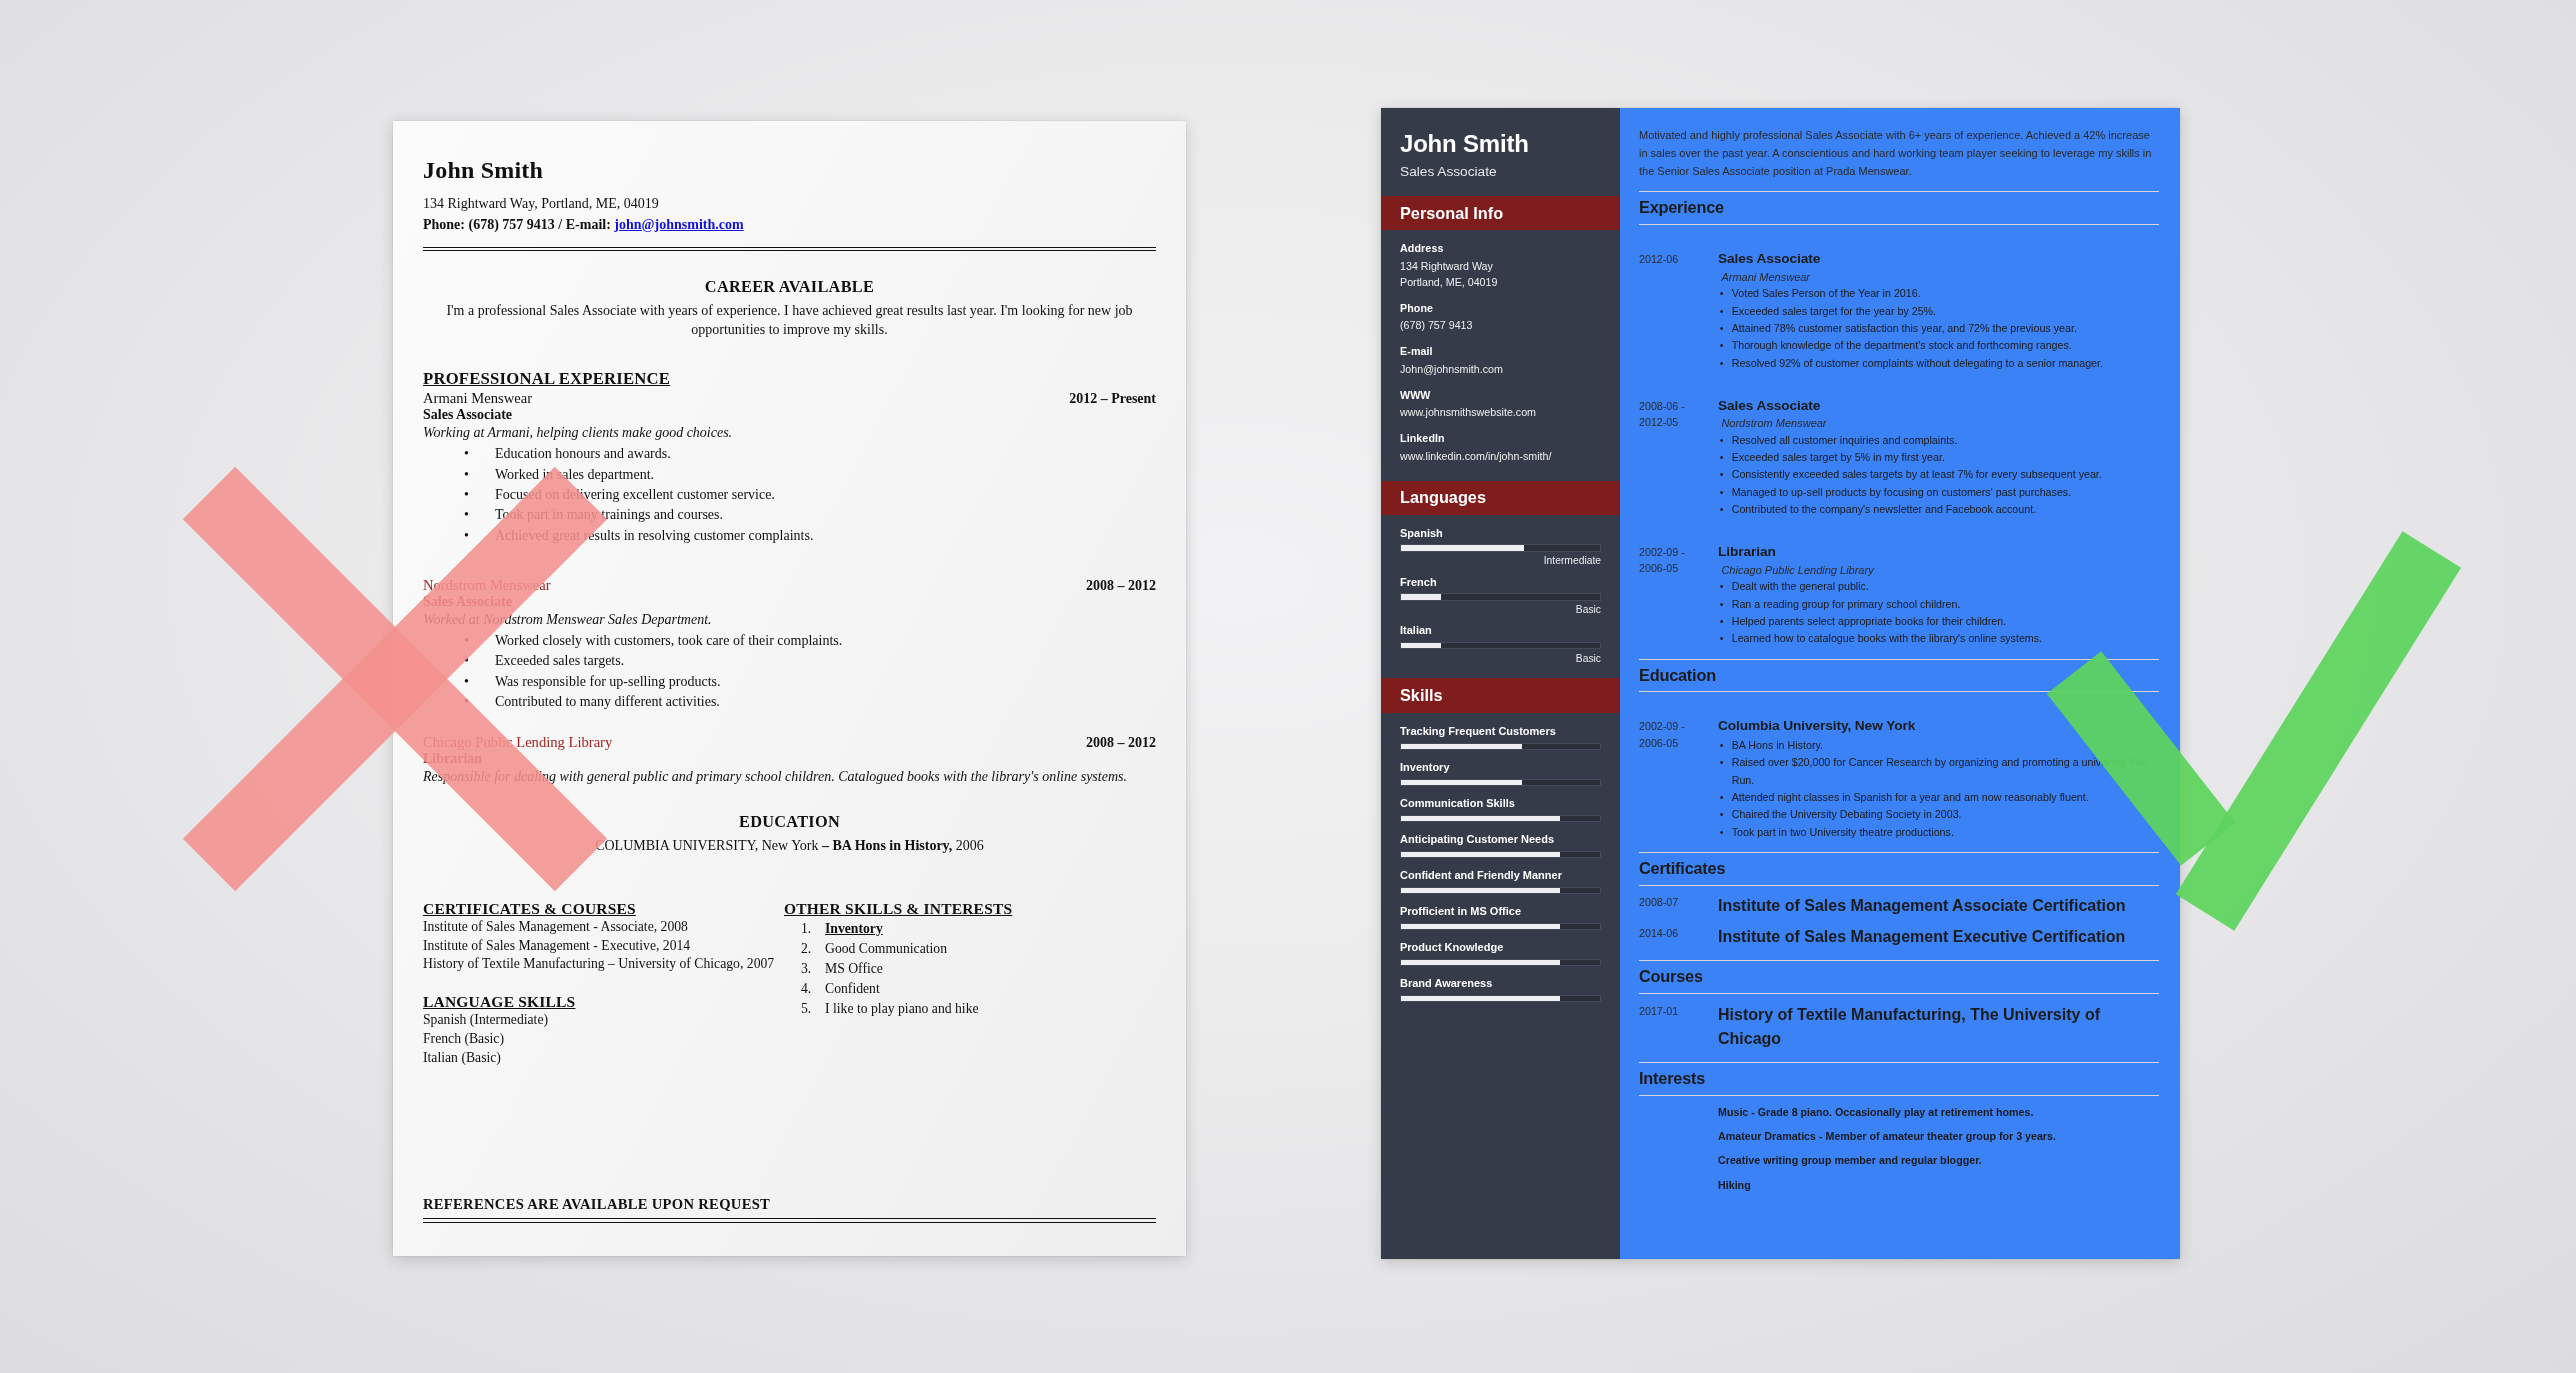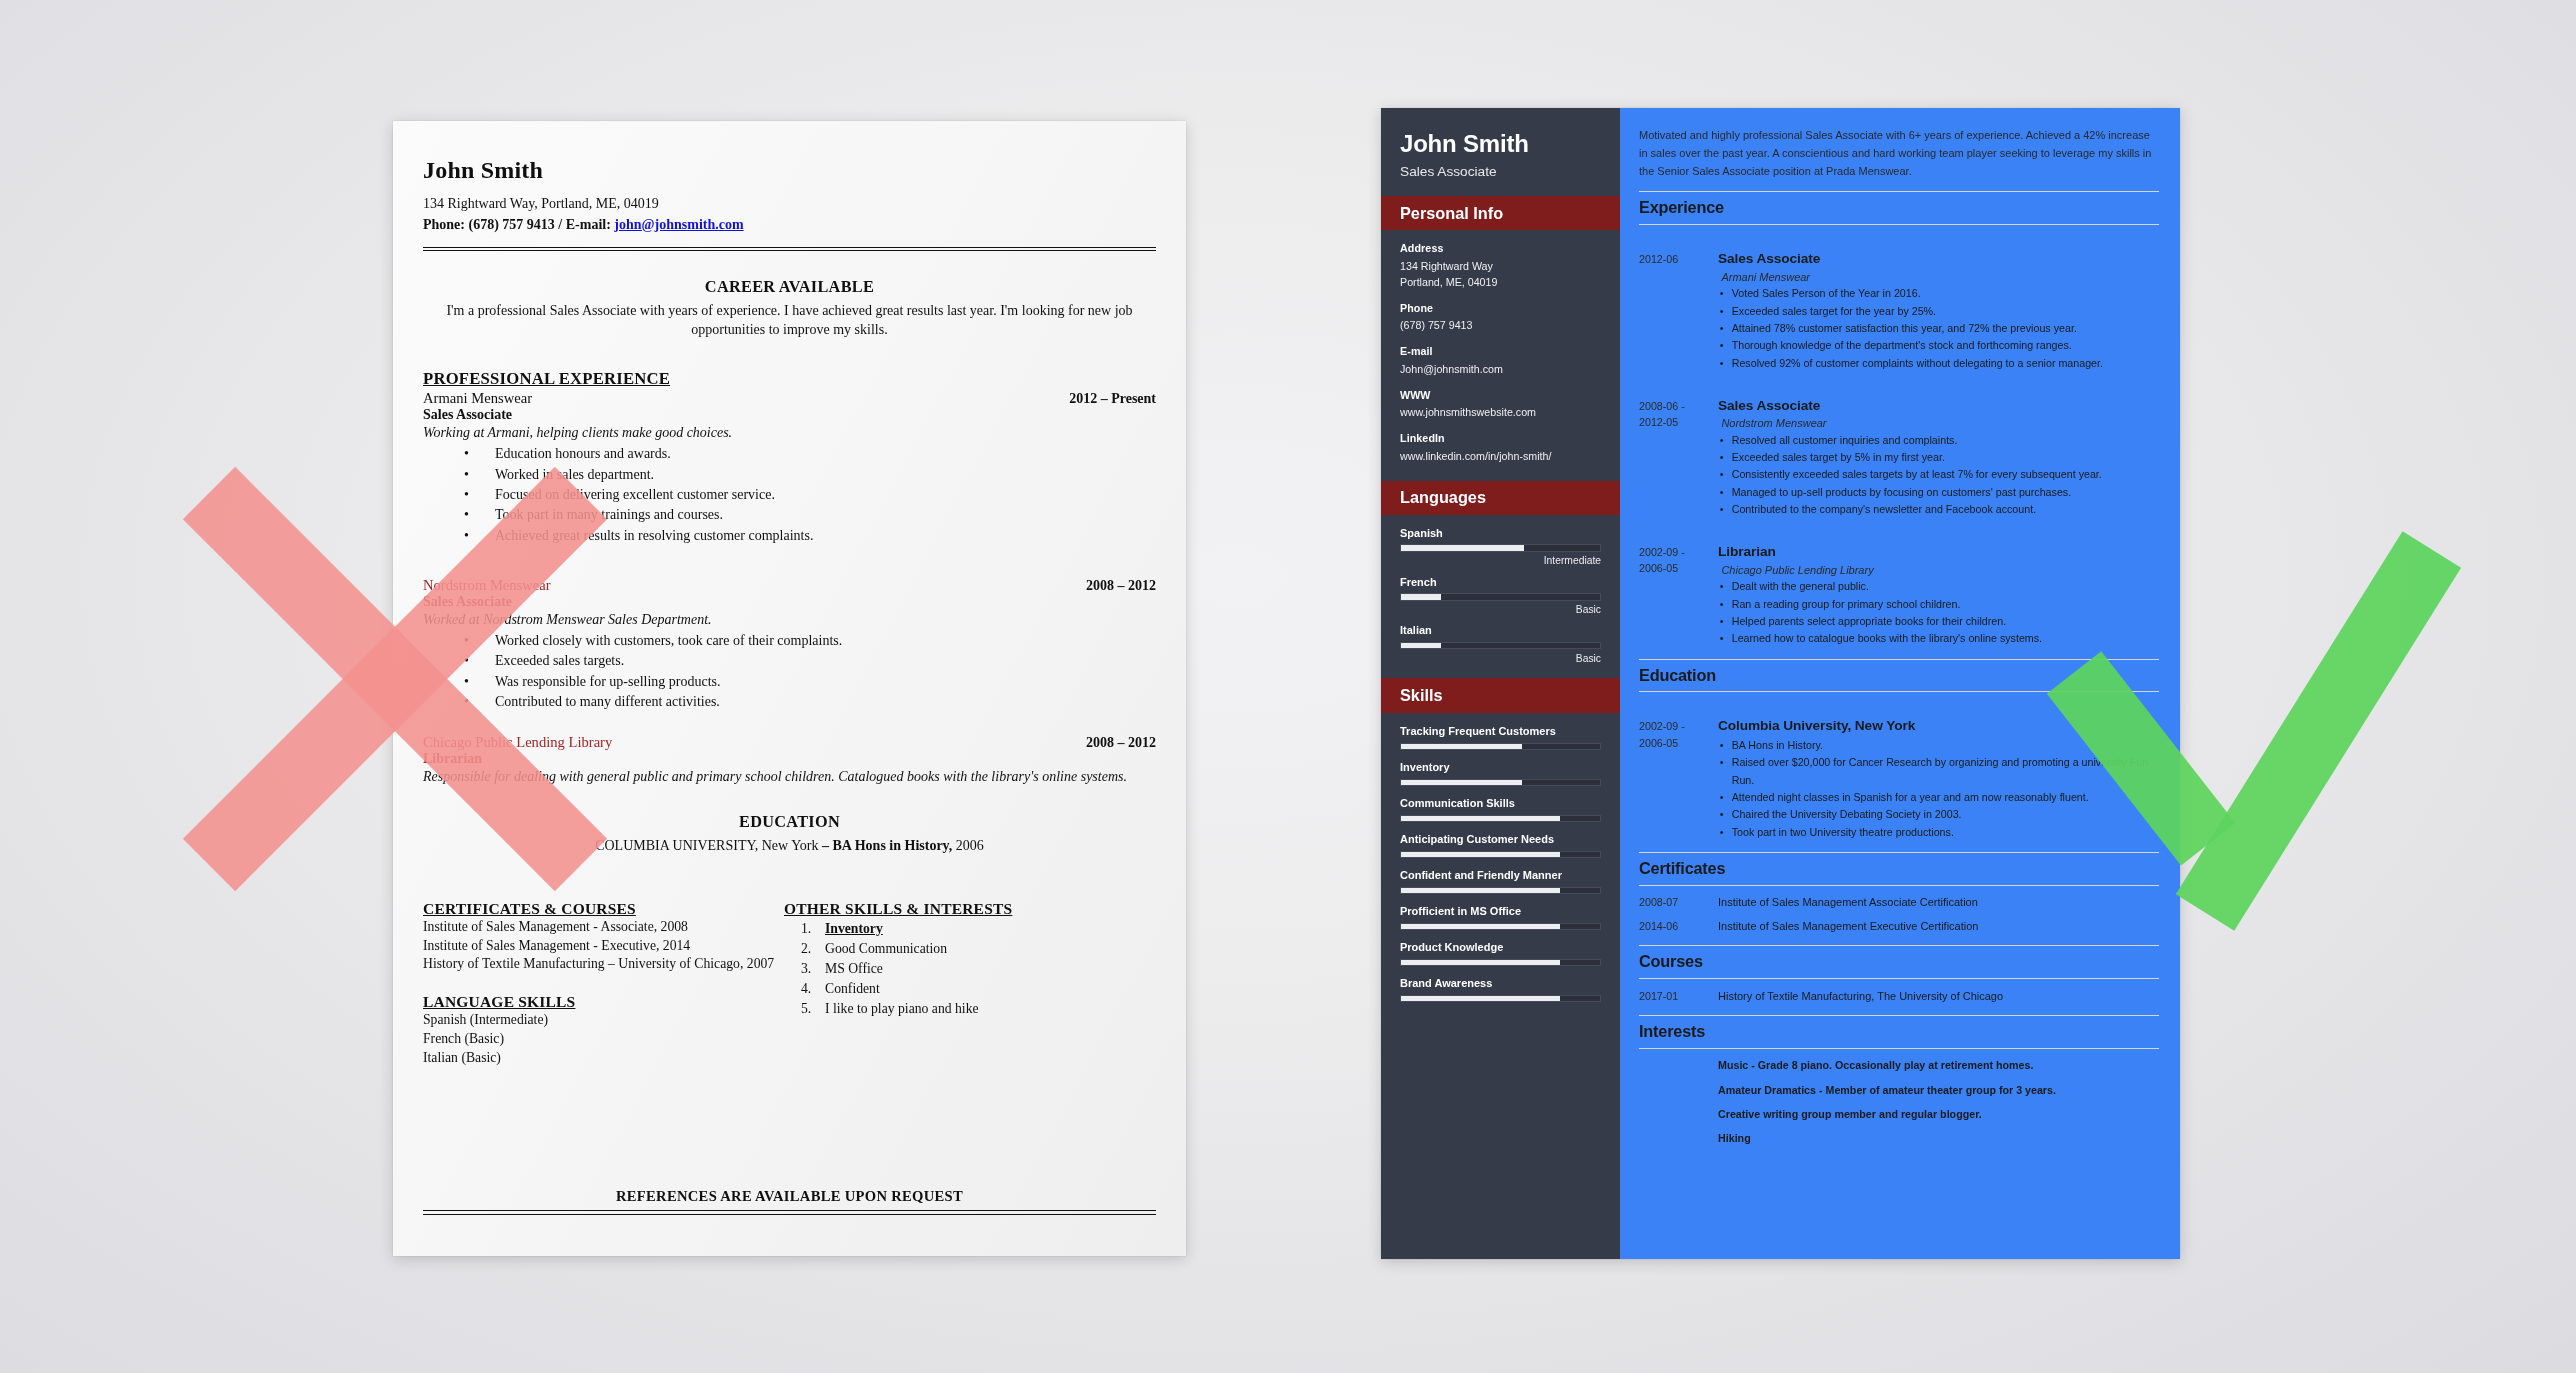--- a/index.html
+++ b/index.html
@@ -48,21 +48,21 @@
   .bad-two-col { display: flex; margin-top: 5.2px; }
   .bad-col-l { width: 361px; }
   .bad-col-r { width: 361px; }
   .bad-plain { font-size: 13.7px; line-height: 1.38; }
   .bad-ol { list-style: none; counter-reset: oi; margin-top: 0.9px; }
   .bad-ol li {
     font-size: 13.7px; line-height: 1.46; padding-left: 41px; position: relative; counter-increment: oi;
   }
   .bad-ol li:before { content: counter(oi) "."; position: absolute; left: 17px; }
   .u { text-decoration: underline; font-weight: bold; }
-  .bad-refs { text-align: center; font-weight: bold; font-size: 14.6px; letter-spacing: 0.3px; }
+  .bad-refs { text-align: left; font-weight: bold; font-size: 14.6px; letter-spacing: 0.3px; margin-top: 8px; }
   .bad-rule-bot { margin-top: 5.2px; height: 4.3px; border-top: 1.7px solid #111; border-bottom: 1.7px solid #111; }
 
   
   .doc-good {
     position: absolute;
     left: 1381px; top: 108px;
     width: 799px; height: 1151px;
     background: #f4f4f5;
     box-shadow: 0 2.6px 13.7px rgba(0,0,0,0.17), 0 0 0.9px rgba(0,0,0,0.22);
     display: flex;
@@ -97,21 +97,21 @@
     border-bottom: 0.9px solid #d7d7da; padding: 6px 0 6.9px 0; letter-spacing: -0.2px;
   }
   .g-entry { display: flex; margin-top: 26px; }
   .g-date { width: 79px; flex: none; font-size: 10.7px; line-height: 1.5; color: #2b2b2b; }
   .g-det { flex: 1; }
   .g-job { font-size: 13.7px; font-weight: bold; letter-spacing: -0.1px; }
   .g-org { font-size: 11px; font-style: italic; margin: 4.3px 0 2.6px 3.4px; color: #2a2a2a; }
   .g-ul { list-style: none; }
   .g-ul li { font-size: 10.7px; line-height: 1.62; padding-left: 13.7px; position: relative; }
   .g-ul li:before { content: "\2022"; position: absolute; left: 1.7px; }
-  .g-line { font-size: 11px; font-weight: normal; line-height: 1.5; }
+  .g-line { font-size: 16px; font-weight: bold; line-height: 1.5; }
   .g-int { font-size: 10.7px; font-weight: bold; line-height: 1.3; margin-bottom: 10.3px; }
 
   
   .mark { position: absolute; pointer-events: none; }
   .x-mark { left: 197px; top: 481px; width: 395px; height: 395px; }
   .x-bar {
     position: absolute; left: 50%; top: 50%; width: 526px; height: 74px;
     background: #f3918e; opacity: .87; margin-left: -263px; margin-top: -37px;
   }
   .x-bar.a { transform: rotate(45deg); }

